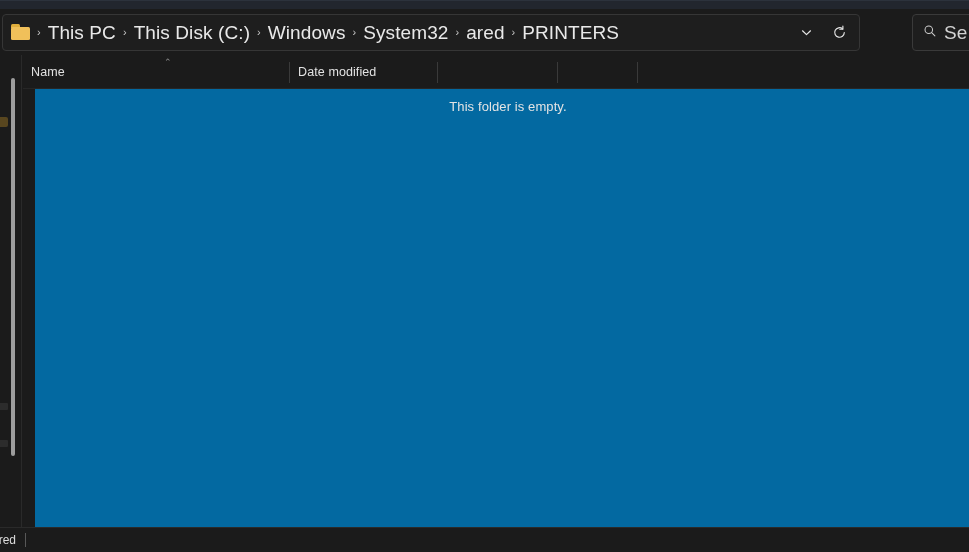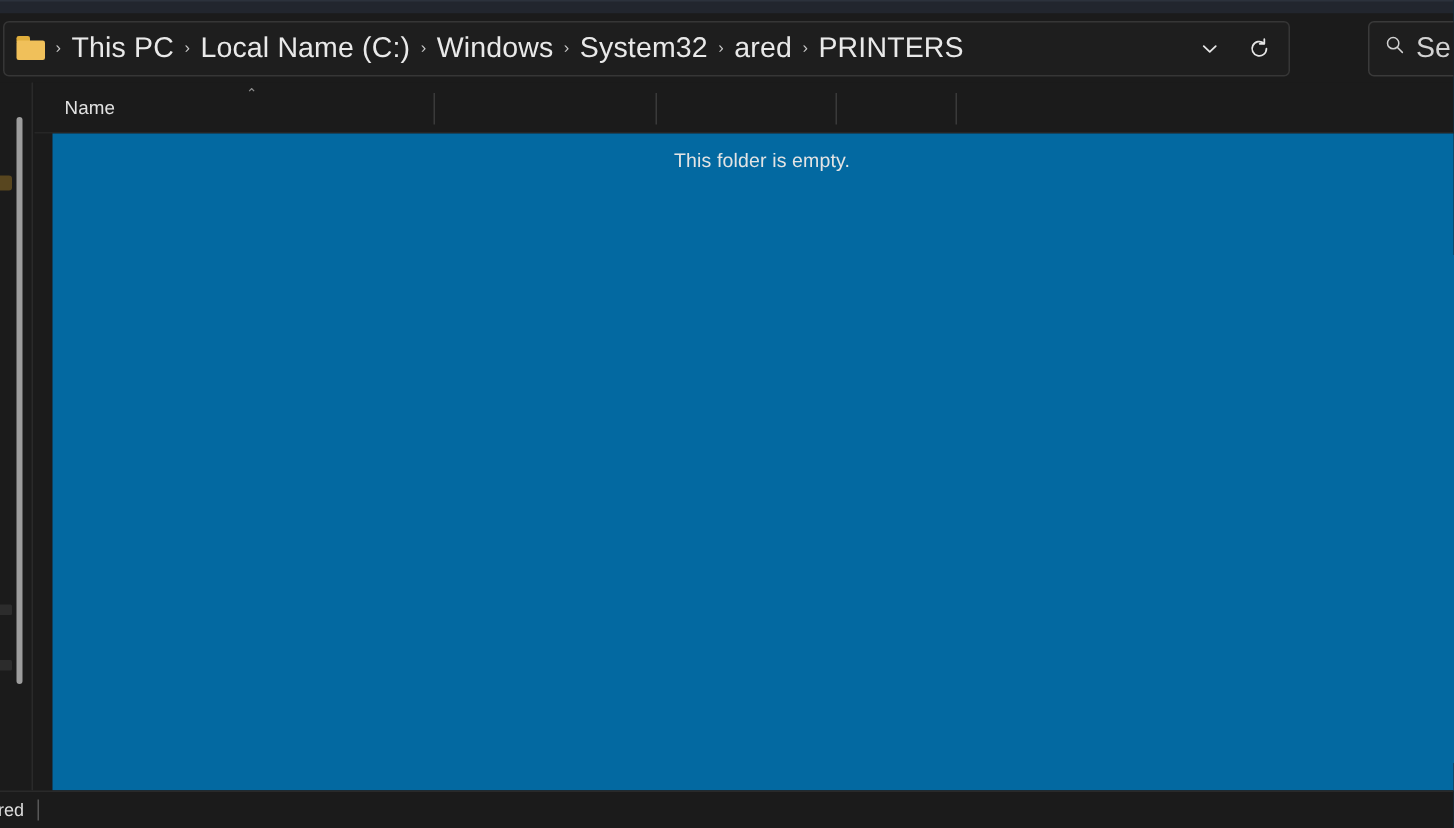--- a/index.html
+++ b/index.html
@@ -191,21 +191,21 @@
   .col {
     position: absolute;
     top: 0;
     height: 34px;
     display: flex;
     align-items: center;
     font-size: 12.5px;
     color: #e2e2e2;
     box-sizing: border-box;
   }
-  .col .col-label { padding-left: 20px; letter-spacing: .1px; }
+  .col .col-label { padding-left: 8px; letter-spacing: .1px; }
   .col-divider {
     position: absolute;
     top: 7px;
     width: 1px;
     height: 21px;
     background: #3a3a3a;
   }
   .sort-caret {
     position: absolute;
     top: 3px;
@@ -272,21 +272,21 @@
 
     <span class="folder-icon">
       <span class="tab"></span>
       <span class="body"></span>
     </span>
 
     <div class="breadcrumb">
       <span class="crumb-sep">›</span>
       <span class="crumb">This PC</span>
       <span class="crumb-sep">›</span>
-      <span class="crumb">Local Name  (C:)</span>
+      <span class="crumb">This Disk  (C:)</span>
       <span class="crumb-sep">›</span>
       <span class="crumb">Windows</span>
       <span class="crumb-sep">›</span>
       <span class="crumb">System32</span>
       <span class="crumb-sep">›</span>
       <span class="crumb">ared</span>
       <span class="crumb-sep">›</span>
       <span class="crumb">PRINTERS</span>
     </div>
 
@@ -325,20 +325,23 @@
 <span class="nav-scrollbar-thumb"></span>
 
 <div class="column-header">
 
   <div class="col" style="left:0px; width:266px;">
     <span class="col-label">Name</span>
     <span class="sort-caret" style="left:141px;">⌃</span>
   </div>
   <span class="col-divider" style="left:266px;"></span>
 
+  <div class="col" style="left:267px; width:147px;">
+    <span class="col-label">Date modified</span>
+  </div>
   <span class="col-divider" style="left:414px;"></span>
 
   <span class="col-divider" style="left:534px;"></span>
 
   <span class="col-divider" style="left:614px;"></span>
 </div>
 
 <div class="file-list">
   <div class="empty-message">This folder is empty.</div>
 </div>

